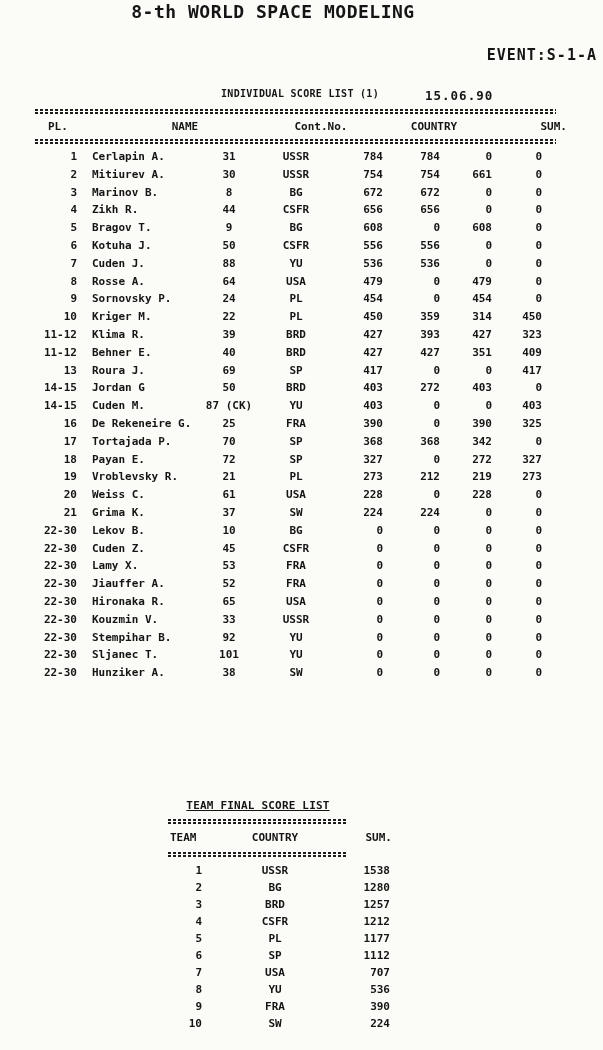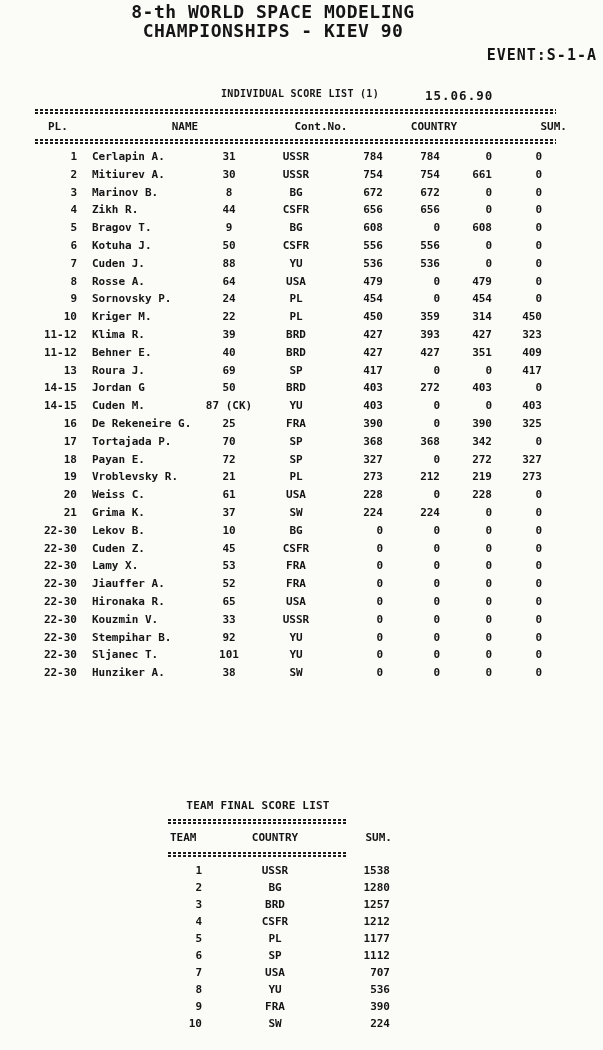--- a/index.html
+++ b/index.html
@@ -36,37 +36,37 @@
   .irows{margin-top:3px;}
   .irow{font-size:11px;line-height:17.8px;height:17.8px;}
   .irow .c-pl{text-align:right;padding-right:3px;}
   .irow .c-name{text-align:left;padding-left:12px;white-space:nowrap;}
   .irow .c-cont{text-align:center;white-space:nowrap;}
   .irow .c-country{text-align:center;}
   .irow .c-sum{text-align:right;padding-right:12px;}
   .irow .c-r{text-align:right;padding-right:10px;}
   
   .team{position:absolute;top:798px;left:168px;width:180px;}
-  .team-title{font-size:11px;text-align:center;letter-spacing:.2px;line-height:16px;}
+  .team-title{font-size:11px;text-align:center;letter-spacing:.2px;line-height:16px;text-decoration:underline;}
   .team .dsep{margin:4px 0;}
   .grid3{display:grid;grid-template-columns:42px 82px 56px;gap:24px;}
   .thead{font-size:11px;line-height:18px;}
   .thead .h-team{text-align:left;padding-left:2px;}
   .thead .h-country{text-align:center;}
   .thead .h-sum{text-align:right;padding-right:4px;}
   .trows{margin-top:4px;}
   .trow{font-size:11px;line-height:17px;height:17px;}
   .trow .c-team{text-align:right;padding-right:8px;}
   .trow .c-country{text-align:center;}
   .trow .c-sum{text-align:right;padding-right:6px;}
 </style>
 </head>
 <body>
 
-<div class="doc-header"><div>8-th WORLD SPACE MODELING</div><div>CHAMPIONSHIPS - KIEV 90</div></div>
+<div class="doc-header"><div>8-th WORLD SPACE MODELING</div></div>
 
 <div class="event-line">
   <span>EVENT:</span>
   <span>S-1-A</span>
 </div>
 
 <div class="ind">
   <div class="ind-titlebar">
     <span class="ind-title">INDIVIDUAL SCORE LIST (1)</span>
     <span class="ind-date">15.06.90</span>

